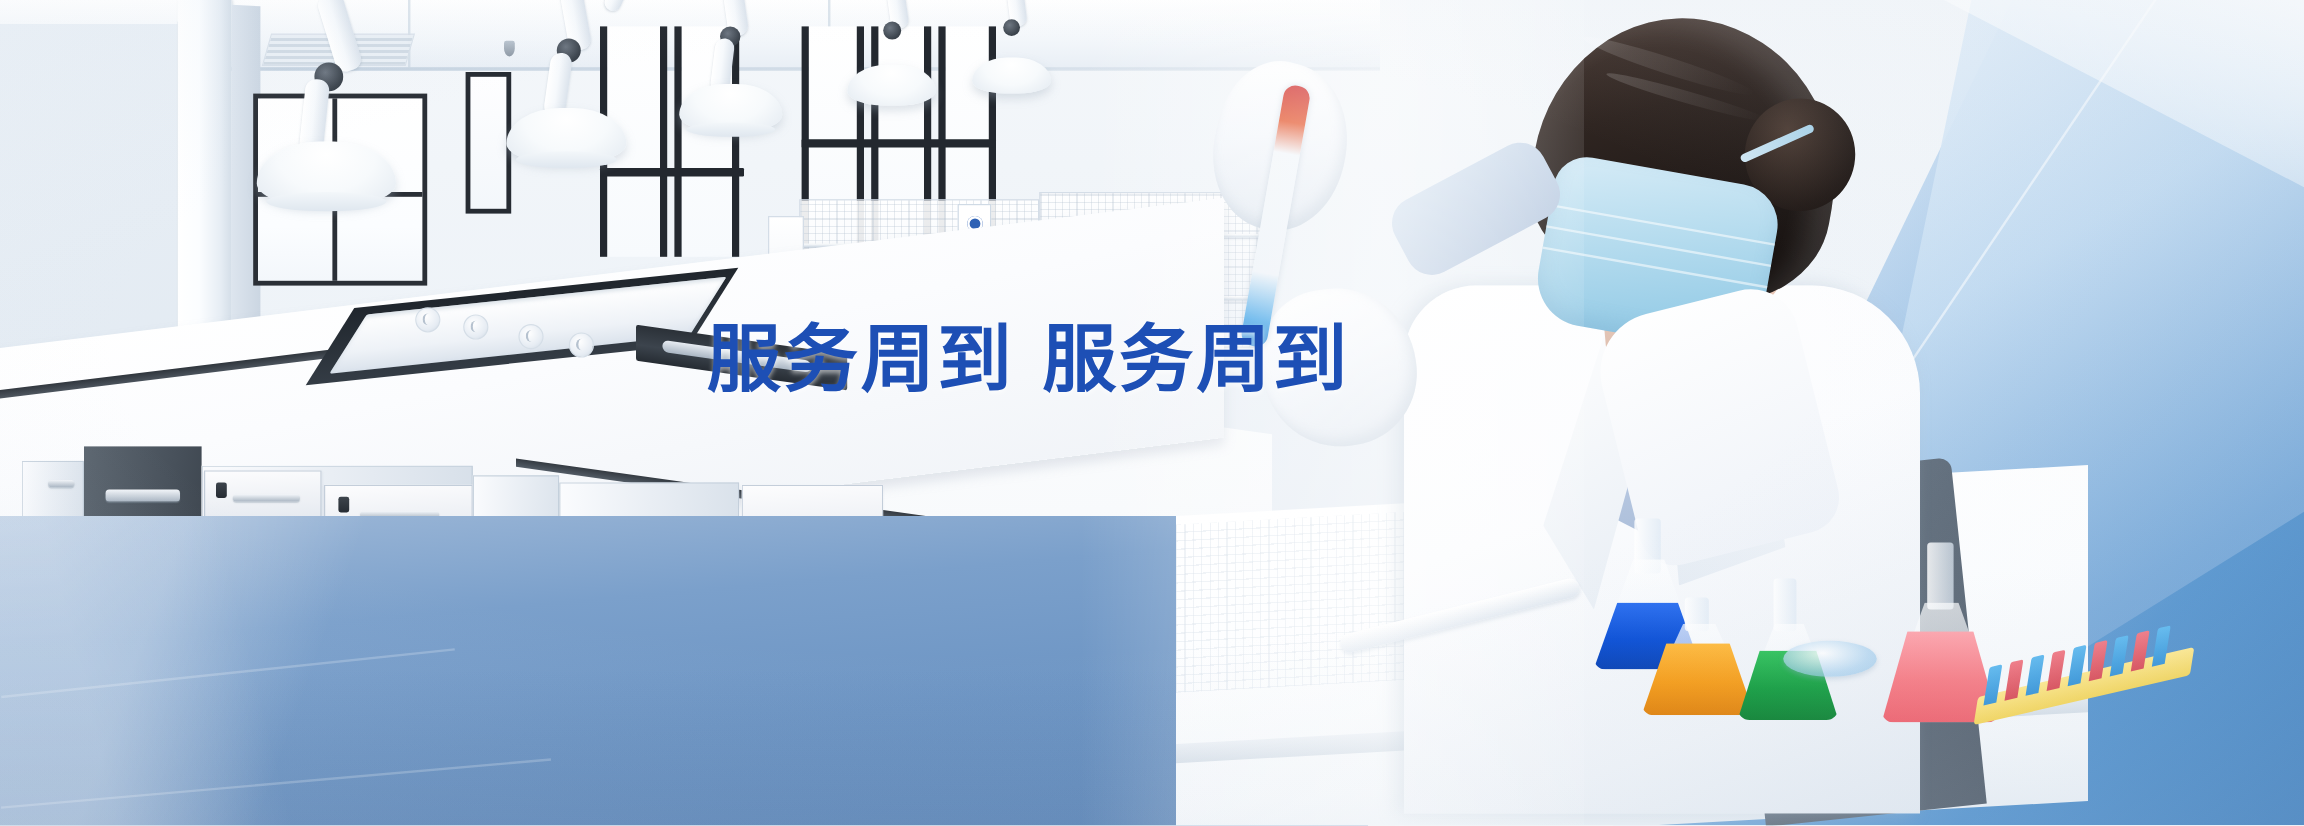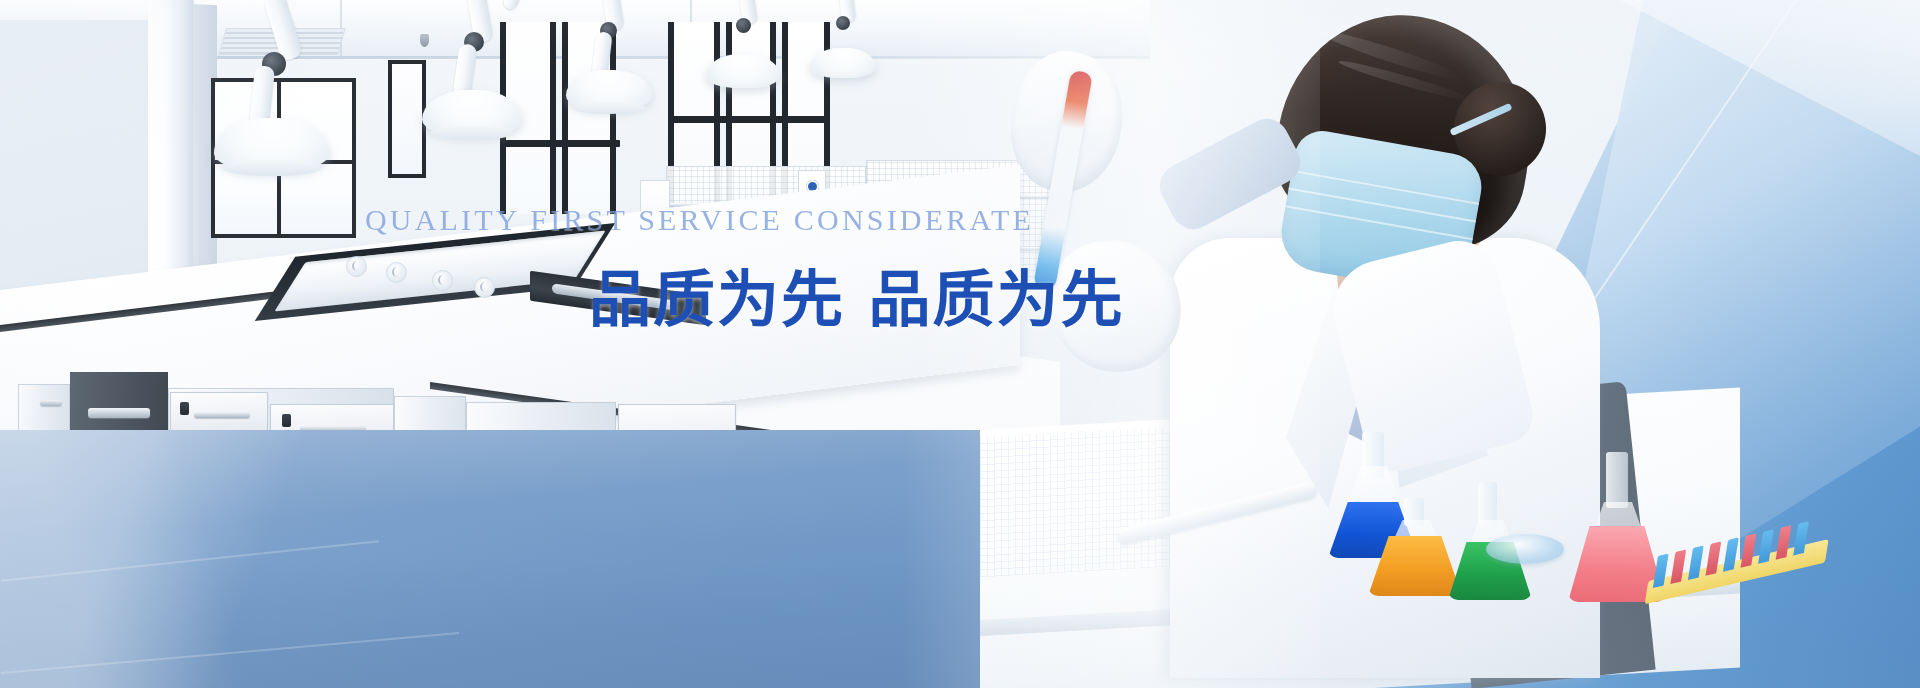--- a/index.html
+++ b/index.html
@@ -844,20 +844,19 @@
       <i class="tube" style="left:132px;background:linear-gradient(180deg,#f2737f,#d84450);"></i>
       <i class="tube" style="left:150px;background:linear-gradient(180deg,#58b7ef,#2d8fd6);"></i>
     </div>
 
     <div class="haze"></div>
     <div class="vignette"></div>
   </div>
 
   <div class="copy">
 
-    <div class="eyebrow-en">QUALITY FIRST SERVICE CONSIDERATE</div>
-
-    <div class="headline">品质为先 品质为先</div>
+
+    <div class="headline">服务周到 服务周到</div>
 
 
   </div>
 
 </div>
 
 </body></html>

